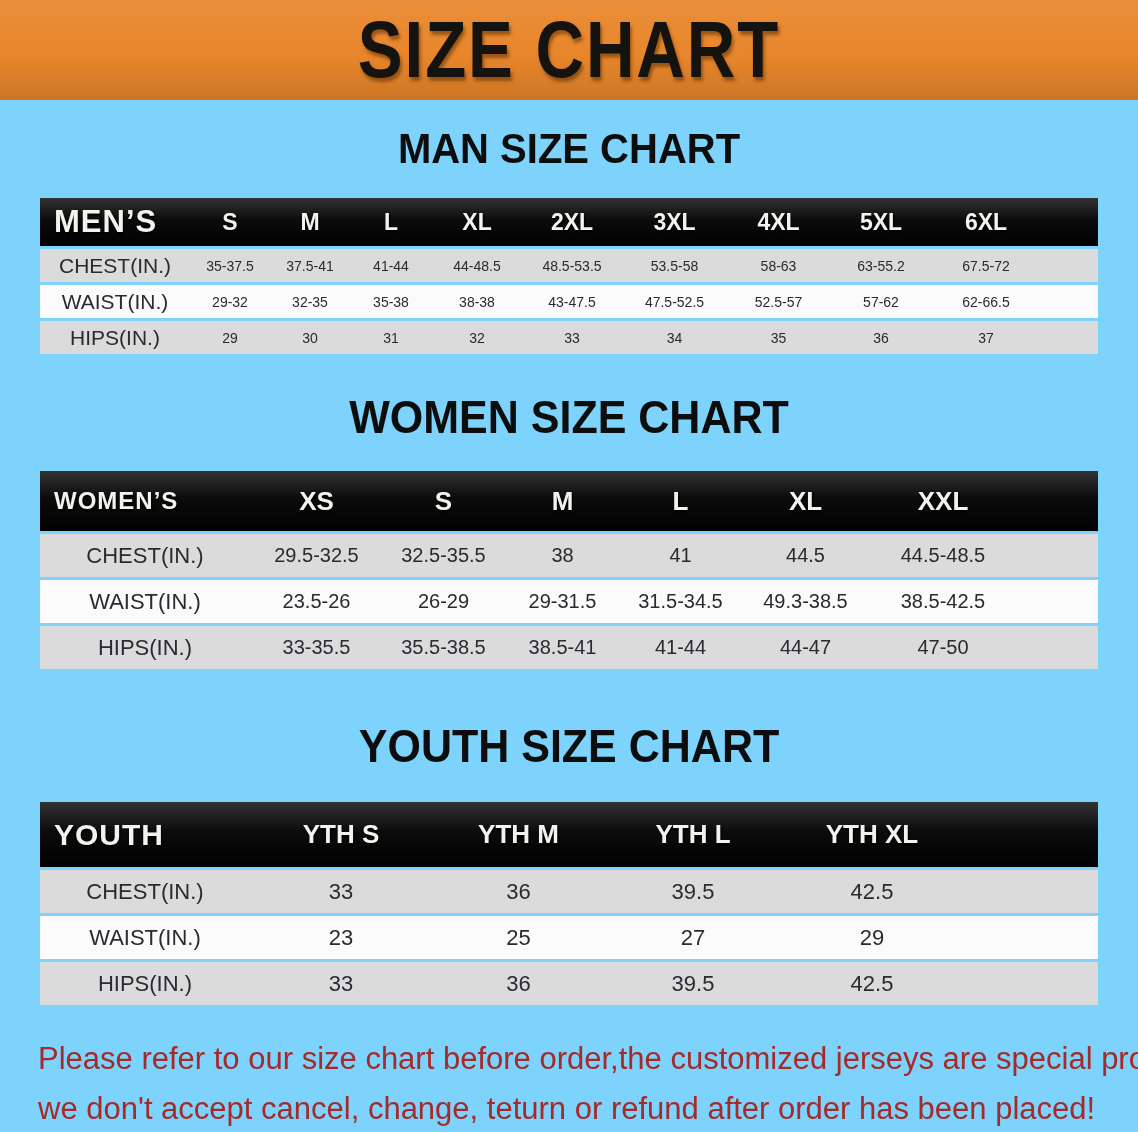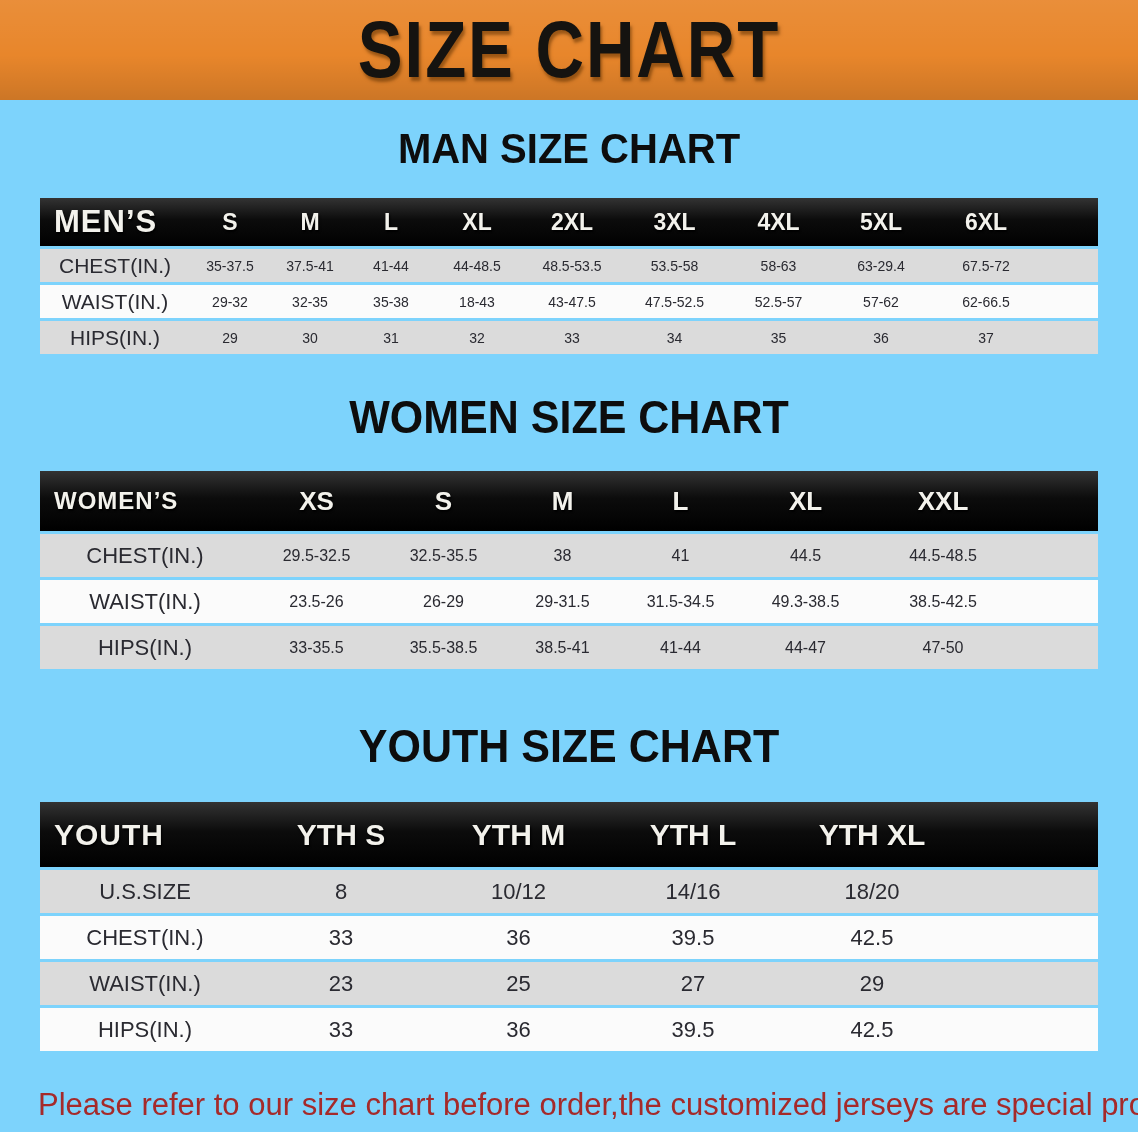--- a/index.html
+++ b/index.html
@@ -89,27 +89,27 @@
   .t-men thead th { height: 46px; }
   .t-men th.corner { font-size: 31px; }
   .t-men th.size-col { font-size: 23px; }
   .t-men td { height: 31px; font-size: 14px; }
   .t-men td.row-label { font-size: 21px; }
 
   
   .t-women thead th { height: 58px; }
   .t-women th.corner { font-size: 24px; }
   .t-women th.size-col { font-size: 26px; }
-  .t-women td { height: 41px; font-size: 16px; }
+  .t-women td { height: 41px; font-size: 20px; }
   .t-women td.row-label { font-size: 22px; }
 
   
   .t-youth thead th { height: 63px; }
   .t-youth th.corner { font-size: 30px; }
-  .t-youth th.size-col { font-size: 30px; }
+  .t-youth th.size-col { font-size: 26px; }
   .t-youth td { height: 41px; font-size: 22px; }
   .t-youth td.row-label { font-size: 22px; }
 
   
   .disclaimer {
     margin: 26px 30px 0 38px;
     font-size: 31px;
     line-height: 50px;
     color: var(--disc-color, #A52A2A);
     letter-spacing: 0px;
@@ -159,30 +159,30 @@
     <tbody>
       <tr>
         <td class="row-label">CHEST(IN.)</td>
         <td>35-37.5</td>
         <td>37.5-41</td>
         <td>41-44</td>
         <td>44-48.5</td>
         <td>48.5-53.5</td>
         <td>53.5-58</td>
         <td>58-63</td>
-        <td>63-29.4</td>
+        <td>63-55.2</td>
         <td>67.5-72</td>
         <td></td>
       </tr>
       <tr>
         <td class="row-label">WAIST(IN.)</td>
         <td>29-32</td>
         <td>32-35</td>
         <td>35-38</td>
-        <td>18-43</td>
+        <td>38-38</td>
         <td>43-47.5</td>
         <td>47.5-52.5</td>
         <td>52.5-57</td>
         <td>57-62</td>
         <td>62-66.5</td>
         <td></td>
       </tr>
       <tr>
         <td class="row-label">HIPS(IN.)</td>
         <td>29</td>
@@ -274,28 +274,20 @@
         <th class="corner">YOUTH</th>
         <th class="size-col">YTH S</th>
         <th class="size-col">YTH M</th>
         <th class="size-col">YTH L</th>
         <th class="size-col">YTH XL</th>
         <th class="size-col"></th>
       </tr>
     </thead>
     <tbody>
       <tr>
-        <td class="row-label">U.S.SIZE</td>
-        <td>8</td>
-        <td>10/12</td>
-        <td>14/16</td>
-        <td>18/20</td>
-        <td></td>
-      </tr>
-      <tr>
         <td class="row-label">CHEST(IN.)</td>
         <td>33</td>
         <td>36</td>
         <td>39.5</td>
         <td>42.5</td>
         <td></td>
       </tr>
       <tr>
         <td class="row-label">WAIST(IN.)</td>
         <td>23</td>

